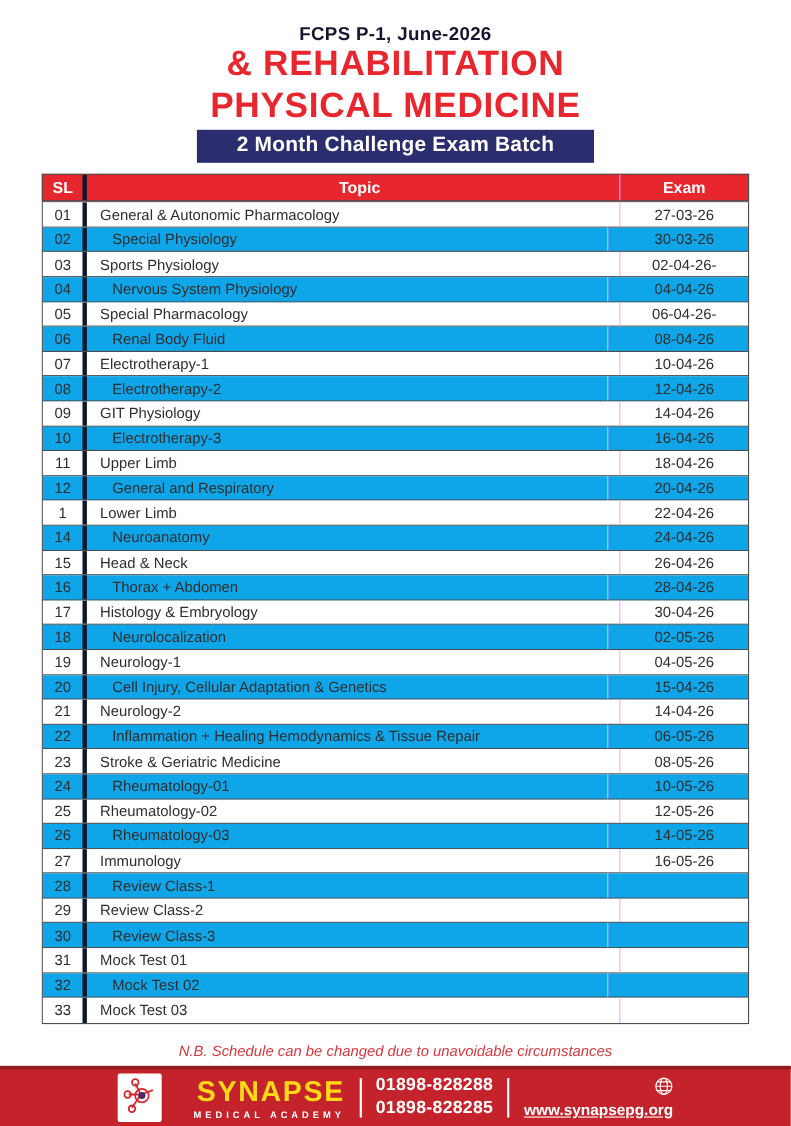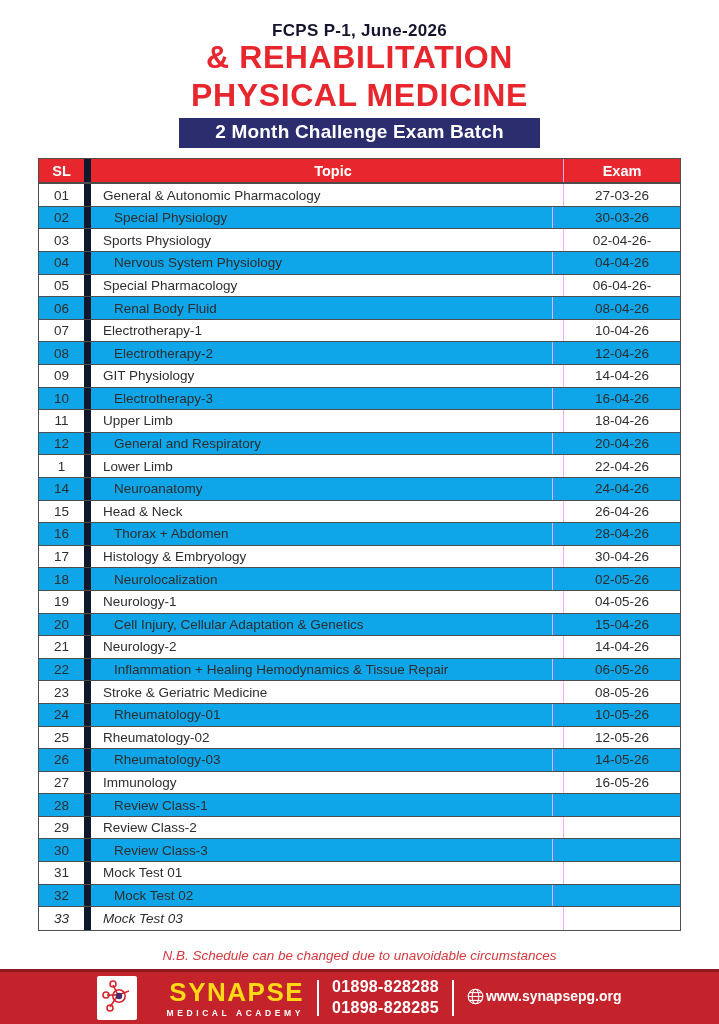--- a/index.html
+++ b/index.html
@@ -19,45 +19,45 @@
   }
   
   .table-wrap { margin:10px 38px 0; }
   .thead {
     display:flex; background:#e8262d; color:#ffffff; font-weight:bold;
     border:1px solid #4d4d4d; height:25px;
   }
   .thead .cell { font-size:14.5px; color:#ffffff; justify-content:center; padding-left:0; }
   .tbody { border:1px solid #4d4d4d; margin-top:0; }
   .trow { display:flex; height:22.6px; border-bottom:1px solid #4d4d4d; background:#ffffff; }
-  .trow:last-child { border-bottom:none;font-style:italic; }
+  .trow:last-child { border-bottom:none; }
   .trow.alt { background:#0ea5e9;gap:11px; }
   .cell { display:flex; align-items:center; font-size:13.5px; color:#2e2e2e; }
-  .cell.sl { width:52px; justify-content:center; border-right:7px solid #0f172a; }
+  .cell.sl { width:40px; justify-content:center; border-right:4px solid #0f172a; }
   .cell.topic { flex:1; padding-left:12px; border-right:1px solid #f0abfc; }
   .cell.exam { width:116px; justify-content:center; }
   
   .note { text-align:center; color:#d6383e; font-style:italic; font-size:13.5px; margin-top:17px; }
   
   .footer {
     position:absolute; left:0; right:0; bottom:0; height:55px;
     background:#c4232b; border-top:3px solid #8f1a20;
     display:flex; align-items:center; justify-content:center;
   }
   .footer-inner { display:flex; align-items:center; gap:13px; }
   .logo-box {
     width:40px; height:44px; background:#ffffff; border-radius:2px;
     display:flex; align-items:center; justify-content:center;
   }
   .brand { display:flex; flex-direction:column; align-items:flex-end;margin-left:16px; }
   .brand-name { color:#ffd917; font-size:26px; font-weight:bold; letter-spacing:1.5px; line-height:1; }
   .brand-sub { color:#ffffff; font-size:8.5px; font-weight:bold; letter-spacing:3.6px; margin-top:3px; }
   .vdiv { width:2px; height:36px; background:#ffffff; }
   .phones { color:#ffffff; font-weight:bold; font-size:16px; line-height:1.3; letter-spacing:.3px; }
-  .site { display:flex; flex-direction:row; align-items:flex-start; color:#ffffff; font-weight:bold; font-size:14px; gap:2px; }
+  .site { display:flex; flex-direction:column; align-items:flex-end; color:#ffffff; font-weight:bold; font-size:14px; gap:2px;text-decoration:underline; }
 </style>
 </head>
 <body>
 
 <div class="page">
 
   <div class="header">
     <div class="subtitle">FCPS P-1, June-2026</div>
     <div class="title-line">&amp; REHABILITATION</div>
     <div class="title-line first">PHYSICAL MEDICINE</div>

